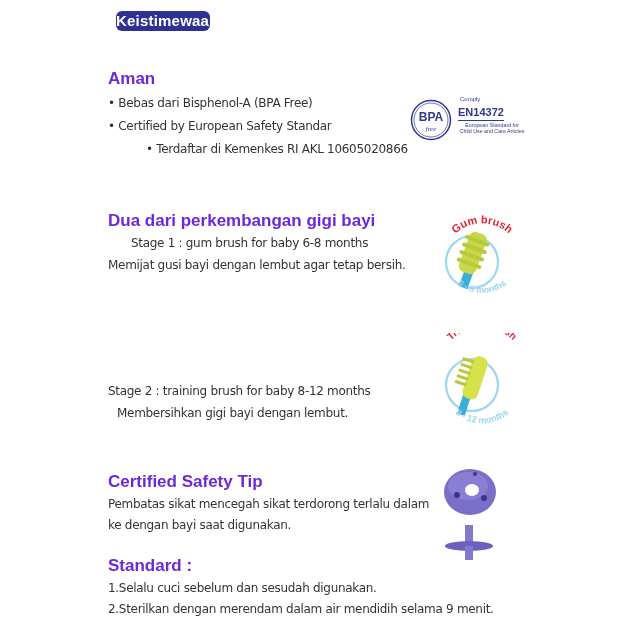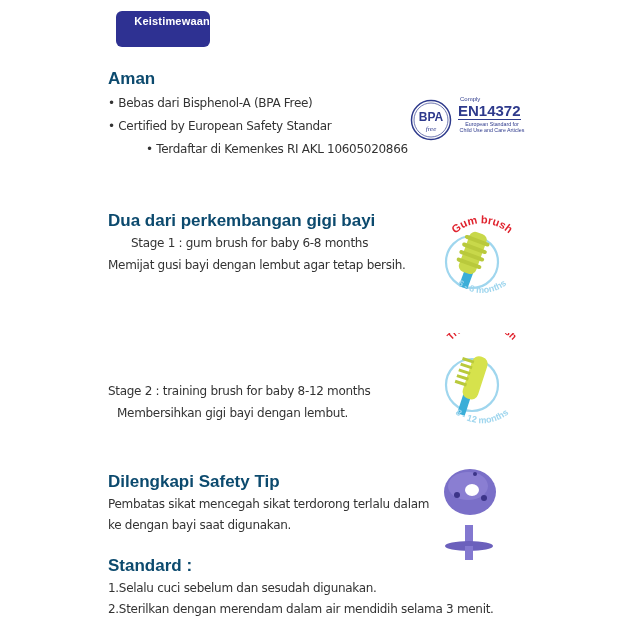--- a/index.html
+++ b/index.html
@@ -1,37 +1,37 @@
 <!DOCTYPE html>
 <html><head>
 <meta charset="utf-8">
 <style>
   html, body { margin: 0; padding: 0; }
   body {
     width: 625px; height: 625px; background: #ffffff; position: relative; overflow: hidden;
     font-family: "Liberation Sans", sans-serif; color: #333333;
   }
   .badge {
-    position: absolute; left: 116px; top: 11px; width: 94px; height: 36px;
+    position: absolute; left: 116px; top: 11px; width: 94px; height: 20px;
     background: #2e3192; color: #ffffff; border-radius: 6px;
-    font-weight: bold; font-size: 11px; line-height: 20px; text-align: right;
+    font-weight: bold; font-size: 15px; line-height: 20px; text-align: left;
     letter-spacing: 0.2px;
   }
   .h2 {
-    position: absolute; left: 108px; color: #0c4a6e; font-weight: bold; font-size: 17px;
+    position: absolute; left: 108px; color: #6d28d9; font-weight: bold; font-size: 17px;
     white-space: nowrap;
   }
   .txt {
     position: absolute; left: 108px; font-size: 12px; color: #333333; white-space: nowrap;
     font-family: "DejaVu Sans", sans-serif; letter-spacing: -0.3px;
   }
   .abs { position: absolute; }
   .en-block { position: absolute; left: 458px; top: 96px; width: 80px; }
   .en-comply { font-size: 6px; color: #2e3a8c; margin-left: 2px; }
-  .en-code { font-size: 15px; font-weight: bold; color: #2e3a8c; line-height: 14px; border-bottom: 1px solid #2e3a8c; display: inline-block; padding-bottom: 1px; }
+  .en-code { font-size: 11px; font-weight: bold; color: #2e3a8c; line-height: 14px; border-bottom: 1px solid #2e3a8c; display: inline-block; padding-bottom: 1px; }
   .en-desc { font-size: 5.3px; color: #2e3a8c; line-height: 6px; text-align: center; width: 68px; margin-top: 1px; }
 </style>
 </head>
 <body>
 
 <div class="badge">Keistimewaan</div>
 
 <div class="h2" style="top:69px;">Aman</div>
 <div class="txt" style="top:96px;">• Bebas dari Bisphenol-A (BPA Free)</div>
 <div class="txt" style="top:119px;text-align:center;">• Certified by European Safety Standar</div>
@@ -96,31 +96,31 @@
     <rect x="24" y="34" width="12" height="3" fill="#b9c93c"></rect>
     <rect x="24" y="40" width="12" height="3" fill="#b9c93c"></rect>
     <rect x="24" y="46" width="12" height="3" fill="#b9c93c"></rect>
     <rect x="24" y="52" width="12" height="3" fill="#b9c93c"></rect>
   </g>
   <text font-family="Liberation Sans, sans-serif" font-weight="bold" font-size="9" fill="#9fd6ee">
     <textPath href="#arcBot2" startOffset="50%" text-anchor="middle">8 - 12 months</textPath>
   </text>
 </svg>
 
-<div class="h2" style="top:472px;">Dilengkapi Safety Tip</div>
+<div class="h2" style="top:472px;">Certified Safety Tip</div>
 <div class="txt" style="top:497px;">Pembatas sikat mencegah sikat terdorong terlalu dalam</div>
 <div class="txt" style="top:518px;">ke dengan bayi saat digunakan.</div>
 
 <svg class="abs" style="left:436px; top:466px;" width="72" height="96" viewBox="0 0 72 96">
   <ellipse cx="34" cy="26" rx="26" ry="23" fill="#7a6fc8"></ellipse>
   <ellipse cx="32" cy="20" rx="20" ry="14" fill="#9488d8" opacity="0.6"></ellipse>
   <ellipse cx="36" cy="24" rx="7" ry="6" fill="#ffffff"></ellipse>
   <circle cx="21" cy="29" r="3" fill="#3c3488"></circle>
   <circle cx="48" cy="32" r="3" fill="#3c3488"></circle>
   <circle cx="39" cy="8" r="2" fill="#3c3488"></circle>
   <rect x="29" y="59" width="8" height="18" fill="#8378d0"></rect>
   <ellipse cx="33" cy="80" rx="24" ry="5" fill="#6b60bc"></ellipse>
   <rect x="29" y="80" width="8" height="14" fill="#8378d0"></rect>
 </svg>
 
 <div class="h2" style="top:556px;">Standard :</div>
 <div class="txt" style="top:581px;text-align:right;">1.Selalu cuci sebelum dan sesudah digunakan.</div>
-<div class="txt" style="top:602px;">2.Sterilkan dengan merendam dalam air mendidih selama 3 menit.</div>
+<div class="txt" style="top:602px;">2.Sterilkan dengan merendam dalam air mendidih selama 9 menit.</div>
 
 </body></html>

